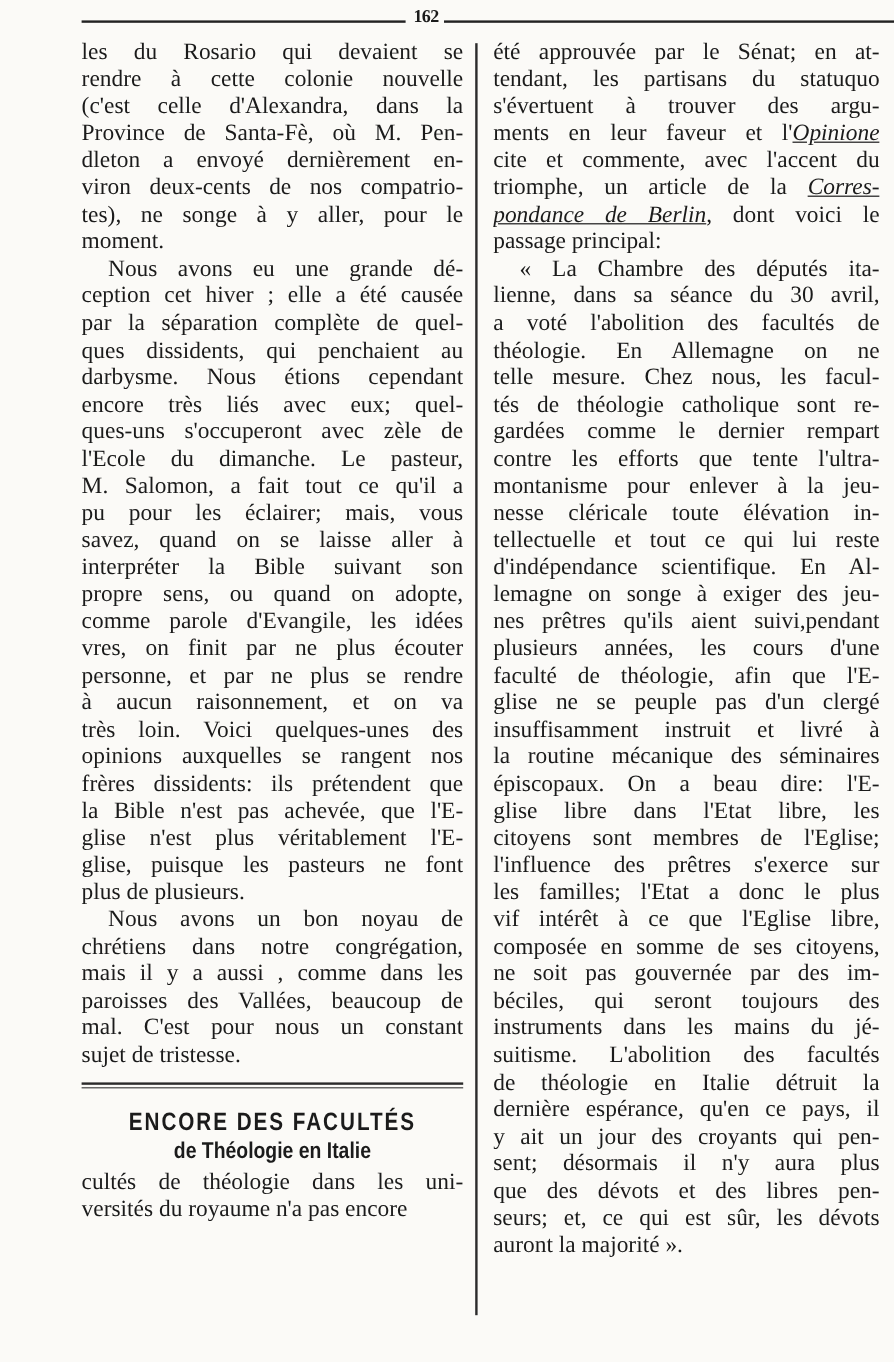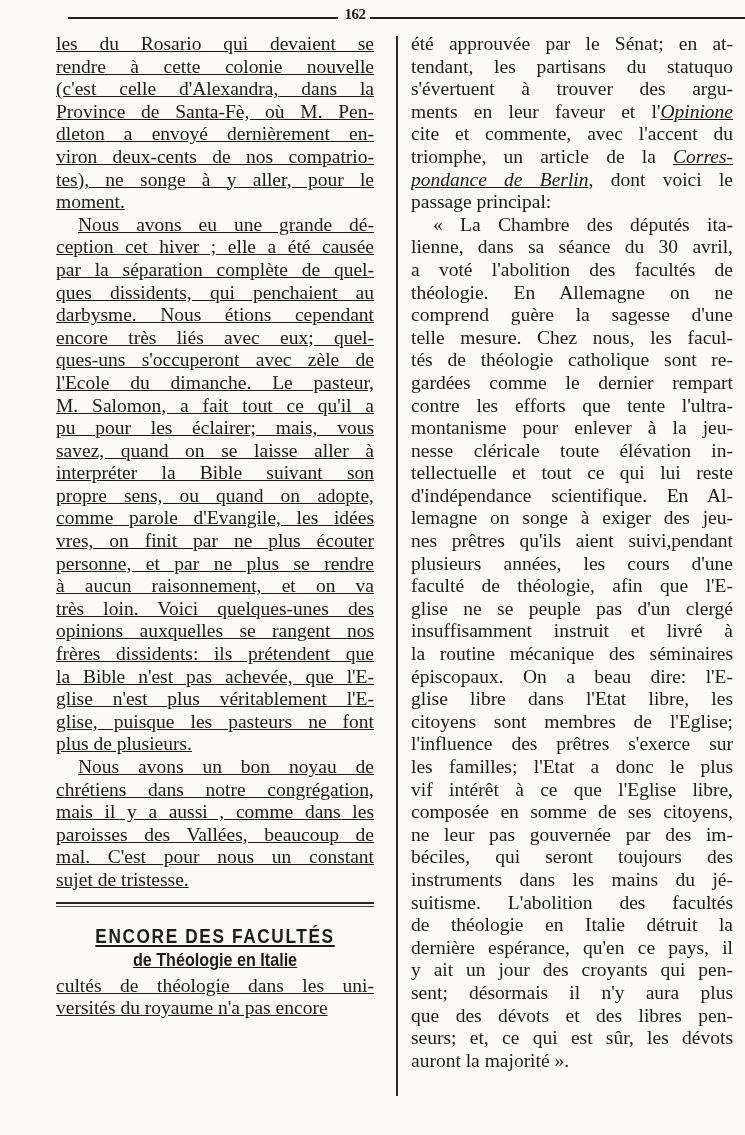--- a/index.html
+++ b/index.html
@@ -21,21 +21,21 @@
   .page-number {
     position: absolute; left: 272px; top: 0; width: 30px; text-align: center;
     font-family: "Liberation Serif", serif; font-weight: bold; font-size: 15px;
     letter-spacing: -0.5px;
   }
   .column {
     position: absolute; top: 33px;
     font-family: "Liberation Serif", serif;
     font-size: 19.5px; line-height: 22.6px;
   }
-  .col-left { left: 56px; width: 318px; text-decoration: underline; }
+  .col-left { left: 68px; width: 318px; }
   .col-right { left: 411px; width: 322px; }
   .column-divider {
     position: absolute; left: 396px; top: 36px; width: 2px; height: 1060px;
     background: #2b2b2b;
   }
   .line {
     display: block; white-space: nowrap; text-align: justify;
     text-align-last: justify; overflow: hidden; height: 22.6px;
   }
   .line.last { text-align-last: left; }
@@ -139,21 +139,20 @@
         <span class="line">cite et commente, avec l'accent du</span>
         <span class="line">triomphe, un article de la <span class="it">Corres-</span></span>
         <span class="line"><span class="it">pondance de Berlin</span>, dont voici le</span>
         <span class="line last">passage principal:</span>
       </div>
       <div>
         <span class="line indent">« La Chambre des députés ita-</span>
         <span class="line">lienne, dans sa séance du 30 avril,</span>
         <span class="line">a voté l'abolition des facultés de</span>
         <span class="line">théologie. En Allemagne on ne</span>
-        <span class="line">comprend guère la sagesse d'une</span>
         <span class="line">telle mesure. Chez nous, les facul-</span>
         <span class="line">tés de théologie catholique sont re-</span>
         <span class="line">gardées comme le dernier rempart</span>
         <span class="line">contre les efforts que tente l'ultra-</span>
         <span class="line">montanisme pour enlever à la jeu-</span>
         <span class="line">nesse cléricale toute élévation in-</span>
         <span class="line">tellectuelle et tout ce qui lui reste</span>
         <span class="line">d'indépendance scientifique. En Al-</span>
         <span class="line">lemagne on songe à exiger des jeu-</span>
         <span class="line">nes prêtres qu'ils aient suivi,pendant</span>
@@ -162,21 +161,21 @@
         <span class="line">glise ne se peuple pas d'un clergé</span>
         <span class="line">insuffisamment instruit et livré à</span>
         <span class="line">la routine mécanique des séminaires</span>
         <span class="line">épiscopaux. On a beau dire: l'E-</span>
         <span class="line">glise libre dans l'Etat libre, les</span>
         <span class="line">citoyens sont membres de l'Eglise;</span>
         <span class="line">l'influence des prêtres s'exerce sur</span>
         <span class="line">les familles; l'Etat a donc le plus</span>
         <span class="line">vif intérêt à ce que l'Eglise libre,</span>
         <span class="line">composée en somme de ses citoyens,</span>
-        <span class="line">ne leur pas gouvernée par des im-</span>
+        <span class="line">ne soit pas gouvernée par des im-</span>
         <span class="line">béciles, qui seront toujours des</span>
         <span class="line">instruments dans les mains du jé-</span>
         <span class="line">suitisme. L'abolition des facultés</span>
         <span class="line">de théologie en Italie détruit la</span>
         <span class="line">dernière espérance, qu'en ce pays, il</span>
         <span class="line">y ait un jour des croyants qui pen-</span>
         <span class="line">sent; désormais il n'y aura plus</span>
         <span class="line">que des dévots et des libres pen-</span>
         <span class="line">seurs; et, ce qui est sûr, les dévots</span>
         <span class="line last">auront la majorité ».</span>

